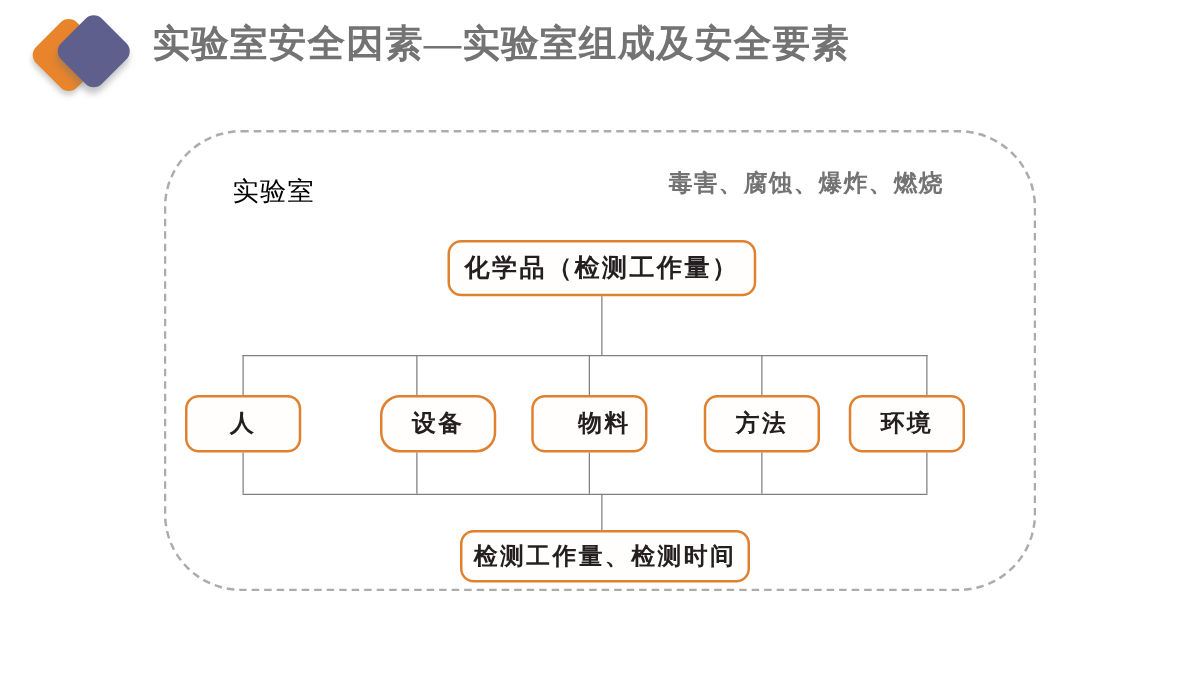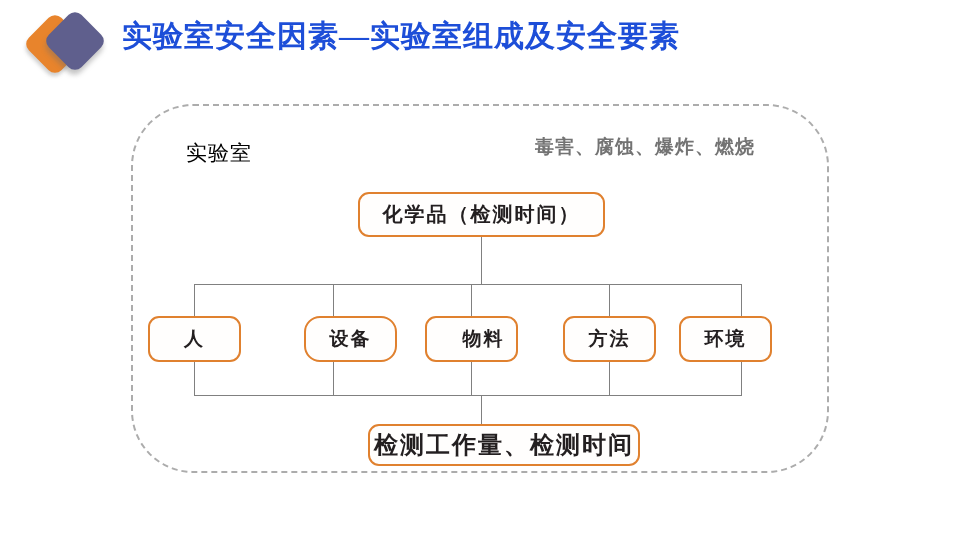--- a/index.html
+++ b/index.html
@@ -42,21 +42,21 @@
     background: #5F5F8D;
     box-shadow: 3px 4px 5px rgba(110,110,110,0.40);
   }
   #slide-title {
     position: absolute;
     left: 122px; top: 14px;
     width: 800px;
     font-size: 30px;
     font-weight: 700;
     letter-spacing: 1px;
-    color: #1d4ed8;
+    color: #737373;
     line-height: 44px;
     white-space: nowrap;
   }
 
   
   #lab-container {
     position: absolute;
     left: 131px; top: 104px;
     width: 698px; height: 369px;
     border: 2px dashed #ACACAC;
@@ -95,22 +95,22 @@
     letter-spacing: 2px;
     white-space: nowrap;
   }
   #node-chemicals {
     left: 358px; top: 192px;
     width: 247px; height: 45px;
     font-size: 20px;
   }
   #node-bottom {
     left: 368px; top: 424px;
-    width: 272px; height: 42px;
-    font-size: 24px;
+    width: 232px; height: 42px;
+    font-size: 19px;
   }
   .node-mid {
     top: 316px;
     width: 93px; height: 46px;
     font-size: 19px;
   }
   #node-mid-0 { left: 148px; }
   #node-mid-1 { left: 304px; border-radius: 16px; }
   #node-mid-2 { left: 425px; padding-left: 24px; }
   #node-mid-3 { left: 563px; font-family: Liberation Serif, serif; }
@@ -154,21 +154,21 @@
 
   <div id="slide-title">实验室安全因素—实验室组成及安全要素</div>
 </div>
 
 <div id="lab-container"></div>
 
 <div id="lab-container-label">实验室</div>
 
 <div id="hazard-note">毒害、腐蚀、爆炸、燃烧</div>
 
-<div class="node-box" id="node-chemicals">化学品（检测时间）</div>
+<div class="node-box" id="node-chemicals">化学品（检测工作量）</div>
 
 <div class="conn conn-v" id="conn-top-trunk"></div>
 <div class="conn conn-h" id="conn-top-bus"></div>
 <div class="conn conn-v" id="conn-drop-0"></div>
 <div class="conn conn-v" id="conn-drop-1"></div>
 <div class="conn conn-v" id="conn-drop-2"></div>
 <div class="conn conn-v" id="conn-drop-3"></div>
 <div class="conn conn-v" id="conn-drop-4"></div>
 
 <div class="node-box node-mid" id="node-mid-0">人</div>

